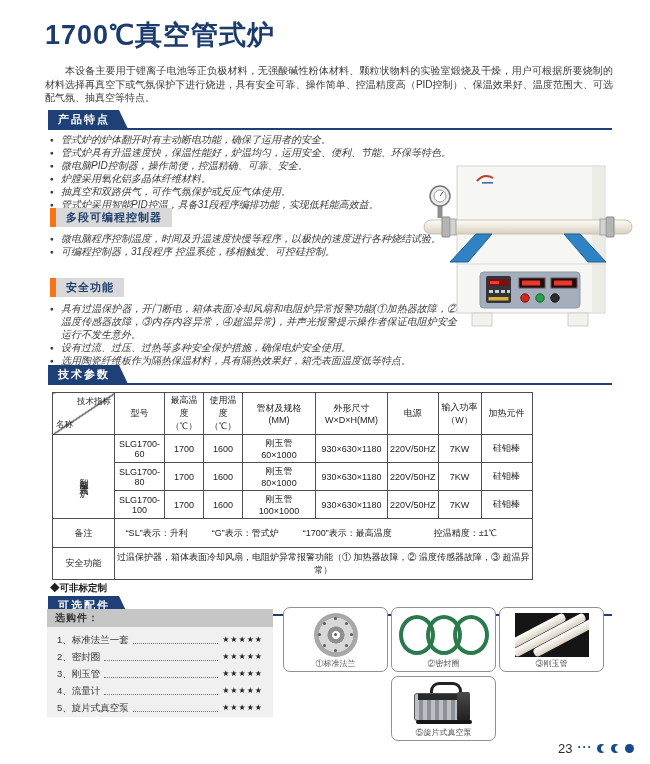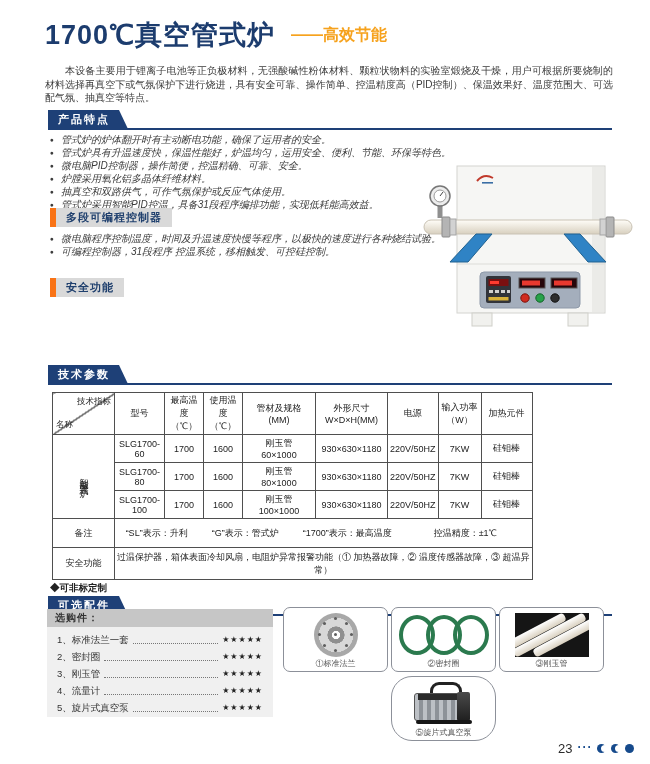--- a/index.html
+++ b/index.html
@@ -2,21 +2,21 @@
 <html><head>
 <meta charset="utf-8">
 <style>
   html,body { margin:0; padding:0; background:#ffffff; }
   .page {
     position:relative; width:650px; height:764px; background:#ffffff;
     font-family:"Liberation Sans", sans-serif; overflow:hidden; color:#333;
   }
 
   
-  .title-row { position:absolute; left:45px; top:17px; display:flex; align-items:center; gap:16px; white-space:nowrap; }
+  .title-row { position:absolute; left:45px; top:17px; display:flex; align-items:flex-end; gap:16px; white-space:nowrap; }
   .title { font-size:27px; font-weight:bold; color:#1c3c6e; letter-spacing:1px; }
   .subtitle { font-size:16px; font-weight:bold; color:#f6a21d; }
 
   
   .intro {
     position:absolute; left:45px; top:54px; width:568px;
     font-size:10px; line-height:13.5px; color:#3a3a3a;
     text-indent:2em; text-align:justify;
   }
 
@@ -76,21 +76,21 @@
   .shop-item { display:flex; align-items:flex-end; font-size:9.5px; color:#333; line-height:17px; }
   .shop-item .name { white-space:nowrap; }
   .leader { flex:1; border-bottom:1px dotted #777; margin:0 4px 4px 4px; }
   .stars { font-size:8px; letter-spacing:1px; color:#222; white-space:nowrap; line-height:17px; }
 
   
   .card { position:absolute; width:103px; height:63px; border:1px solid #8c9099; border-radius:7px; background:#fff; }
   .card .img { position:absolute; left:3px; right:3px; top:3px; bottom:13px; display:flex; align-items:center; justify-content:center; overflow:hidden; }
   .card .lbl { position:absolute; bottom:2px; left:0; right:0; text-align:center; font-size:8px; color:#555; }
   #card-1 { left:283px; top:607px; } #card-2 { left:391px; top:607px; } #card-3 { left:499px; top:607px; }
-  #card-4 { left:283px; top:676px; } #card-5 { left:391px; top:676px;border-radius:21px; }
+  #card-4 { left:283px; top:676px; } #card-5 { left:391px; top:676px; }
 
   
   .flange { width:44px; height:44px; border-radius:50%; position:relative;
     background:radial-gradient(circle, #fdfdfd 0 13%, #8f8f8f 14% 27%, #d8d8d8 28% 55%, #a8a8a8 56% 78%, #c2c2c2 79% 100%); }
   .flange::after { content:""; position:absolute; left:50%; top:50%; width:3px; height:3px; margin:-1.5px; border-radius:50%; background:#5e5e5e;
     box-shadow:16px 0 #5e5e5e, -16px 0 #5e5e5e, 0 16px #5e5e5e, 0 -16px #5e5e5e, 11px 11px #5e5e5e, -11px 11px #5e5e5e, 11px -11px #5e5e5e, -11px -11px #5e5e5e; }
   .orings { display:flex; }
   .oring { width:28px; height:32px; border:4px solid #2b7a4e; border-radius:50%; }
   .oring + .oring { margin-left:-9px; }
   .tubes { width:74px; height:44px; background:#151515; position:relative; overflow:hidden; }
@@ -117,21 +117,20 @@
   .cres::after { content:""; position:absolute; left:3.5px; top:1px; width:8px; height:7px; border-radius:50%; background:#fff; }
   .pdot { width:9px; height:9px; border-radius:50%; background:#164a8c; }
 </style>
 </head>
 <body>
 
 <div class="page">
 
   <div class="title-row">
     <span class="title">1700℃真空管式炉</span>
-    <span class="subtitle">——高效节能</span>
   </div>
 
   <p class="intro">本设备主要用于锂离子电池等正负极材料，无强酸碱性粉体材料、颗粒状物料的实验室煅烧及干燥，用户可根据所要烧制的材料选择再真空下或气氛保护下进行烧进，具有安全可靠、操作简单、控温精度高（PID控制）、保温效果好、温度范围大、可选配气氛、抽真空等特点。</p>
 
   <div class="sec" id="sec-features">
     <span class="tab">产品特点</span>
   </div>
   <ul class="bullets" id="feature-list">
     <li>管式炉的炉体翻开时有主动断电功能，确保了运用者的安全。</li>
     <li>管式炉具有升温速度快，保温性能好，炉温均匀，运用安全、便利、节能、环保等特色。</li>
@@ -141,20 +140,25 @@
     <li>管式炉采用智能PID控温，具备31段程序编排功能，实现低耗能高效益。</li>
   </ul>
 
   <div class="subhead" id="subhead-prog">多段可编程控制器</div>
   <ul class="bullets" id="prog-list">
     <li>微电脑程序控制温度，时间及升温速度快慢等程序，以极快的速度进行各种烧结试验。</li>
     <li>可编程控制器，31段程序 控温系统，移相触发、可控硅控制。</li>
   </ul>
 
   <div class="subhead" id="subhead-safety">安全功能</div>
+  <ul class="bullets" id="safety-list">
+    <li>具有过温保护器，开门断电，箱体表面冷却风扇和电阻炉异常报警功能(①加热器故障，②温度传感器故障，③内存内容异常，④超温异常)，并声光报警提示操作者保证电阻炉安全运行不发生意外。</li>
+    <li>设有过流、过压、过热等多种安全保护措施，确保电炉安全使用。</li>
+    <li>选用陶瓷纤维板作为隔热保温材料，具有隔热效果好，箱壳表面温度低等特点。</li>
+  </ul>
 
   <div class="furnace">
     <svg width="212" height="192" viewBox="0 0 212 192">
       <defs>
         <linearGradient id="tubeGrad" x1="0" y1="0" x2="0" y2="1">
           <stop offset="0" stop-color="#fffdf8"></stop>
             <stop offset="1" stop-color="#d8d0bf"></stop>
         </linearGradient>
       </defs>
 

